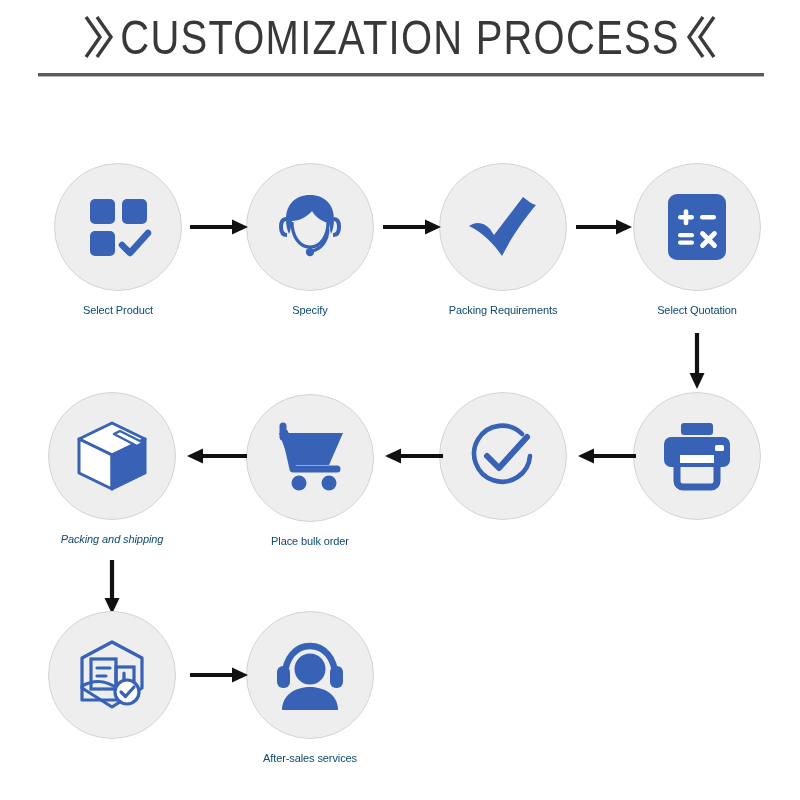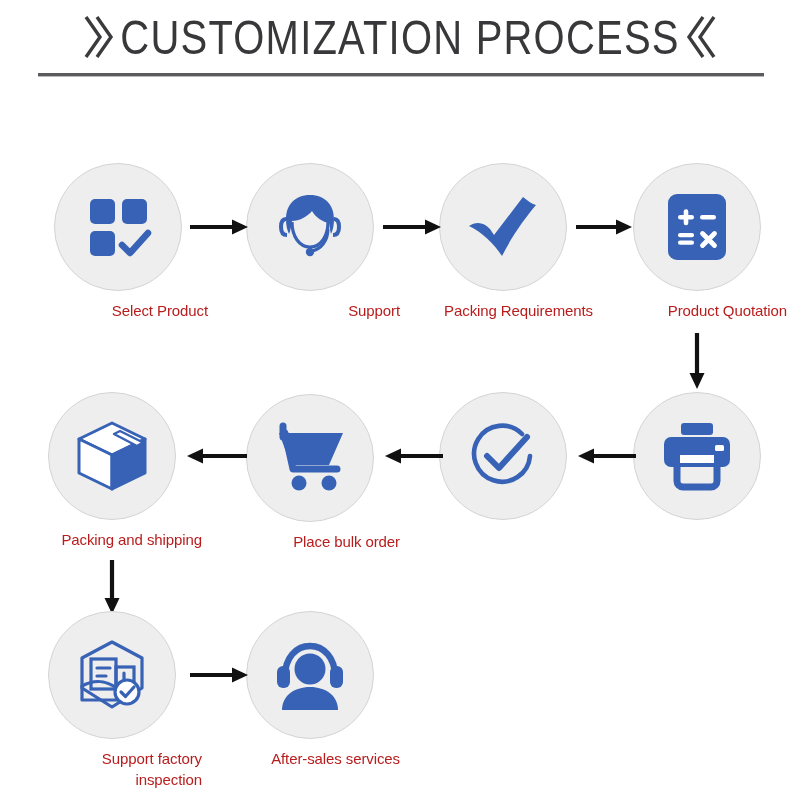--- a/index.html
+++ b/index.html
@@ -77,27 +77,26 @@
     border: 1px solid #d4d4d4;
     box-sizing: border-box;
     display: flex;
     align-items: center;
     justify-content: center;
   }
   .bubble svg { display: block; }
   .node-label {
     margin-top: 9px;
     font-family: "Liberation Sans", sans-serif;
-    font-size: 15px;
+    font-size: 11px;
     font-weight: 400;
-    color: #b91c1c;
+    color: #0c4a6e;
     line-height: 21px;
     letter-spacing: -0.1px;
     white-space: pre-line;
-    text-align: right;
   }
 
   
   .arrow {
     position: absolute;
   }
   .arrow svg { display: block; }
 </style>
 </head>
 <body>
@@ -141,21 +140,21 @@
       <svg width="76" height="76" viewBox="0 0 76 76">
         <path d="M38 6 C23 6 14 16 14 30 C14 36 15 41 17 45 C19 41 19 36 20 32 C27 32 35 28 40 22 C44 29 51 33 57 34 C58 38 58 42 59 45 C61 41 62 36 62 30 C62 16 53 6 38 6 Z" fill="#3762B5"></path>
         <path d="M20 33 C20 47 27 58 38 58 C49 58 56 47 56 33" fill="none" stroke="#3762B5" stroke-width="3.2"></path>
         <path d="M56 40 C56 52 49 60 40 62" fill="none" stroke="#3762B5" stroke-width="3"></path>
         <circle cx="38" cy="63" r="4.2" fill="#3762B5"></circle>
         <path d="M14 30 C10 30 9 34 9 38 C9 43 11 46 15 46" fill="none" stroke="#3762B5" stroke-width="4"></path>
         <path d="M62 30 C66 30 67 34 67 38 C67 43 65 46 61 46" fill="none" stroke="#3762B5" stroke-width="4"></path>
       </svg>
     </span>
   </div>
-  <div class="node-label">Support</div>
+  <div class="node-label">Specify</div>
 </div>
 
 <div class="node" style="left:503px; top:163px;">
   <div class="bubble">
     <span>
       <svg width="78" height="78" viewBox="0 0 78 78">
         <path d="M5 38 C12 33 20 34 26 41 L30 47 L59 9 C64 13 68 16 72 17 C61 30 48 48 38 68 C30 56 18 44 5 38 Z" fill="#3762B5"></path>
       </svg>
     </span>
   </div>
@@ -169,21 +168,21 @@
         <rect x="4" y="3" width="58" height="66" rx="9" fill="#3762B5"></rect>
         <rect x="14" y="24" width="16" height="4.6" rx="2.3" fill="#ffffff"></rect>
         <rect x="19.7" y="18.3" width="4.6" height="16" rx="2.3" fill="#ffffff"></rect>
         <rect x="36" y="24" width="16" height="4.6" rx="2.3" fill="#ffffff"></rect>
         <rect x="14" y="42" width="16" height="4.3" rx="2.1" fill="#ffffff"></rect>
         <rect x="14" y="49.5" width="16" height="4.3" rx="2.1" fill="#ffffff"></rect>
         <path d="M38.5 42.5 L50.5 54.5 M50.5 42.5 L38.5 54.5" stroke="#ffffff" stroke-width="4.8" stroke-linecap="round"></path>
       </svg>
     </span>
   </div>
-  <div class="node-label">Product Quotation</div>
+  <div class="node-label">Select Quotation</div>
 </div>
 
 <div class="arrow" style="left:190px; top:215px;">
   <svg width="60" height="24" viewBox="0 0 60 24">
     <path d="M0 12 L46 12" stroke="#111111" stroke-width="4.2"></path>
     <path d="M58 12 L42 4.5 L42 19.5 Z" fill="#111111"></path>
   </svg>
 </div>
 <div class="arrow" style="left:383px; top:215px;">
   <svg width="60" height="24" viewBox="0 0 60 24">
@@ -198,21 +197,21 @@
   </svg>
 </div>
 
 <div class="arrow" style="left:685px; top:333px;">
   <svg width="24" height="58" viewBox="0 0 24 58">
     <path d="M12 0 L12 44" stroke="#111111" stroke-width="4.2"></path>
     <path d="M12 56 L4.5 40 L19.5 40 Z" fill="#111111"></path>
   </svg>
 </div>
 
-<div class="node" style="left:112px; top:392px;">
+<div class="node" style="left:112px; top:392px;font-style:italic;">
   <div class="bubble">
     <span>
       <svg width="74" height="74" viewBox="0 0 74 74">
         <path d="M37 4 L70 20 L70 54 L37 70 L4 54 L4 20 Z" fill="#3762B5"></path>
         <path d="M37 4 L70 20 L37 36 L4 20 Z" fill="#ffffff" stroke="#3762B5" stroke-width="3" stroke-linejoin="round"></path>
         <path d="M4 20 L37 36 L37 70 L4 54 Z" fill="#ffffff" stroke="#3762B5" stroke-width="3" stroke-linejoin="round"></path>
         <path d="M37 36 L70 20 L70 54 L37 70 Z" fill="#3762B5" stroke="#3762B5" stroke-width="3" stroke-linejoin="round"></path>
         <path d="M45 12 L68 23.5 L62 27 L39 15 Z" fill="#ffffff" stroke="#3762B5" stroke-width="2.4" stroke-linejoin="round"></path>
       </svg>
     </span>
@@ -294,22 +293,20 @@
         <path d="M9 49 C22 42 33 43 45 52 L45 63 L9 63 Z" fill="none" stroke="#3762B5" stroke-width="3.2" stroke-linejoin="round"></path>
         <rect x="18" y="22" width="25" height="30" fill="none" stroke="#3762B5" stroke-width="3.2"></rect>
         <rect x="43" y="30" width="18" height="22" fill="none" stroke="#3762B5" stroke-width="3.2"></rect>
         <path d="M24 31 L37 31 M24 39 L33 39" stroke="#3762B5" stroke-width="3.2" stroke-linecap="round"></path>
         <path d="M51 36 L51 46" stroke="#3762B5" stroke-width="3.2" stroke-linecap="round"></path>
         <circle cx="54" cy="55" r="12" fill="#ffffff" stroke="#3762B5" stroke-width="3.2"></circle>
         <path d="M48 55 L52.5 59.5 L61 50" fill="none" stroke="#3762B5" stroke-width="3.2" stroke-linecap="round" stroke-linejoin="round"></path>
       </svg>
     </span>
   </div>
-  <div class="node-label">Support factory
-inspection</div>
 </div>
 
 <div class="node" style="left:310px; top:611px;">
   <div class="bubble">
     <span>
       <svg width="78" height="70" viewBox="0 0 78 70">
         <path d="M14 36 C14 18 25 6 39 6 C53 6 64 18 64 36" fill="none" stroke="#3762B5" stroke-width="6.5" stroke-linecap="round"></path>
         <rect x="6" y="26" width="13" height="22" rx="6" fill="#3762B5"></rect>
         <rect x="59" y="26" width="13" height="22" rx="6" fill="#3762B5"></rect>
         <circle cx="39" cy="29" r="15.5" fill="#3762B5"></circle>

